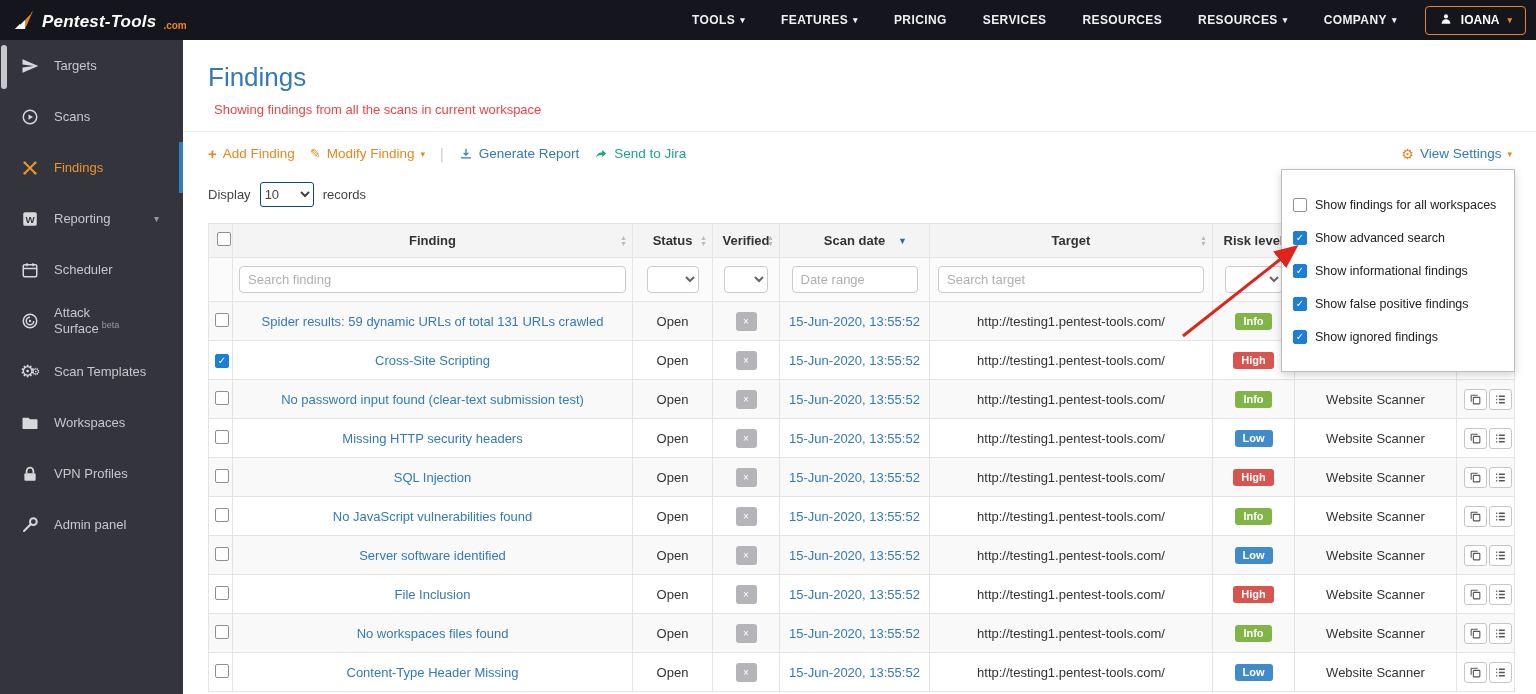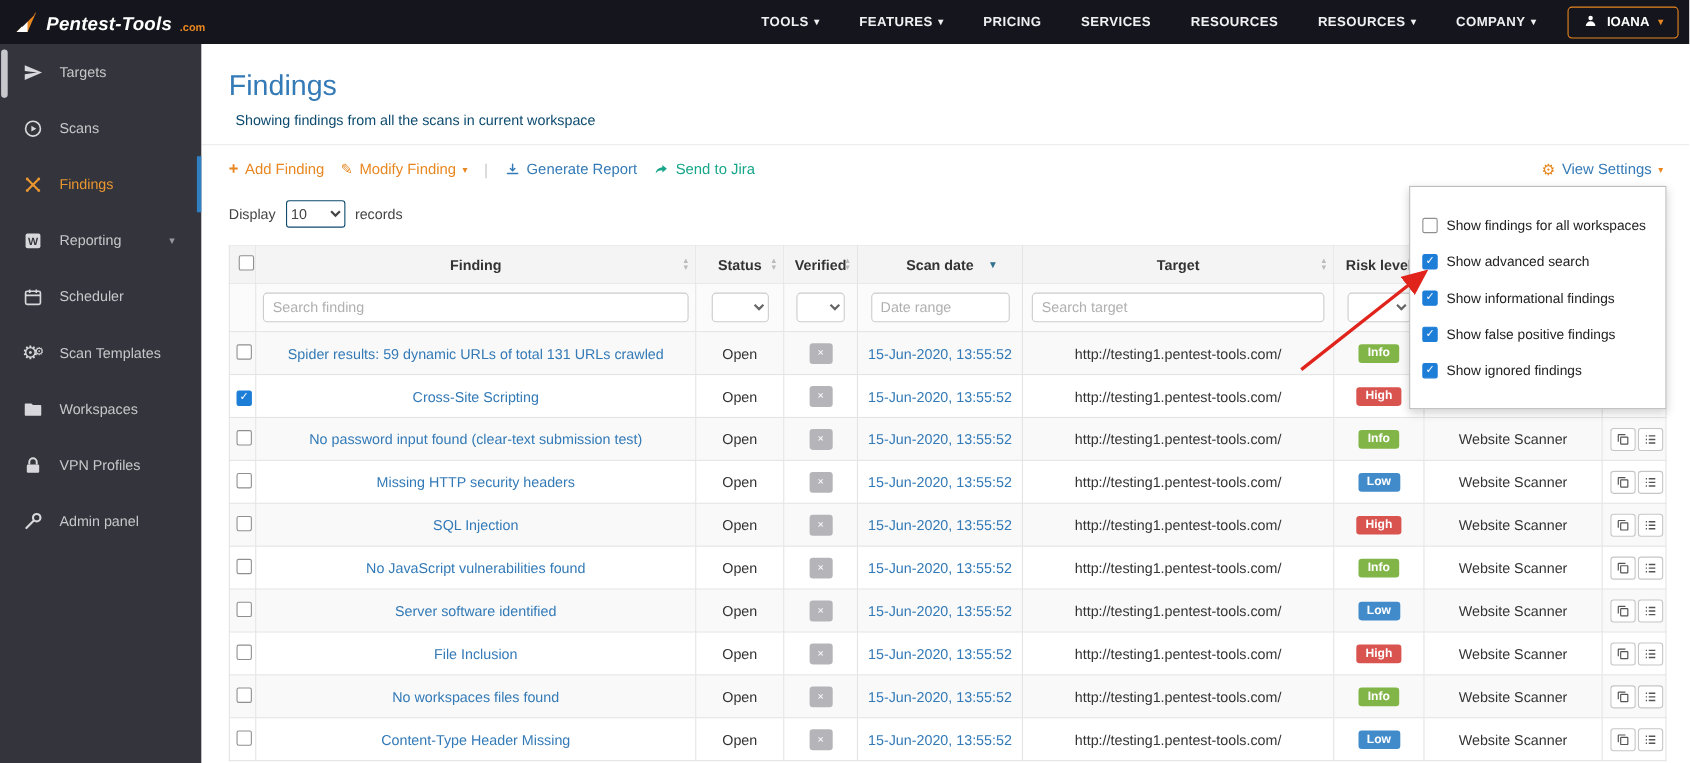--- a/index.html
+++ b/index.html
@@ -37,21 +37,21 @@
   .beta { color:#9a9aa2; font-size:9px; margin-left:3px; vertical-align:super; }
   .gear-glyph { font-size:17px; line-height:1; }
   .gear-glyph.small { font-size:10px; margin-left:-4px; }
   .sb-thumb { position:absolute; left:1px; top:45px; width:6px; height:44px; background:#c7c7cc;
               border-radius:3px; z-index:45; }
 
   
   .main { position:absolute; top:40px; left:183px; right:0; bottom:0; background:#fff; overflow:hidden; }
   .page-head { padding:22px 24px 14px 25px; border-bottom:1px solid #ebebeb; }
   .page-title { color:#337ab7; font-size:26px; font-weight:400; }
-  .page-subtitle { color:#0c4a6e; font-size:13px; margin:9px 0 0 6px; }
+  .page-subtitle { color:#ef4444; font-size:13px; margin:9px 0 0 6px; }
 
   .toolbar { display:flex; align-items:center; padding:13px 24px 4px 25px; gap:15px; font-size:13.5px; }
   .tb-link { display:flex; align-items:center; gap:6px; cursor:pointer; white-space:nowrap; }
   .tb-orange { color:#e8861f; }
   .tb-blue { color:#337ab7; }
   .tb-teal { color:#18a689; }
   .tb-divider { color:#c9c9c9; font-size:14px; }
   .tb-caret { font-size:9px; }
   .tb-plus { font-weight:bold; font-size:15px; }
   .tb-pencil { font-size:13px; }
@@ -212,20 +212,30 @@
         <span class="side-chevron">▾</span>
       </div>
       <div class="side-item">
         <span class="side-icon">
           <svg viewBox="0 0 24 24" fill="none" stroke="currentColor" stroke-width="2">
             <rect x="3" y="5" width="18" height="16" rx="2"></rect>
             <path d="M3 10h18M8 3v4M16 3v4"></path>
           </svg>
         </span>
         <span class="side-label">Scheduler</span>
+      </div>
+      <div class="side-item">
+        <span class="side-icon">
+          <svg viewBox="0 0 24 24" fill="none" stroke="currentColor" stroke-width="2">
+            <circle cx="12" cy="12" r="9"></circle>
+            <path d="M12 7a5 5 0 1 0 5 5"></path>
+            <circle cx="12" cy="12" r="1.6" fill="currentColor" stroke="none"></circle>
+          </svg>
+        </span>
+        <span class="side-label">Attack Surface<sup class="beta">beta</sup></span>
       </div>
       <div class="side-item">
         <span class="side-icon">
           <span class="gear-glyph">⚙</span>
           <span class="gear-glyph small">⚙</span>
         </span>
         <span class="side-label">Scan Templates</span>
       </div>
       <div class="side-item">
         <span class="side-icon">

